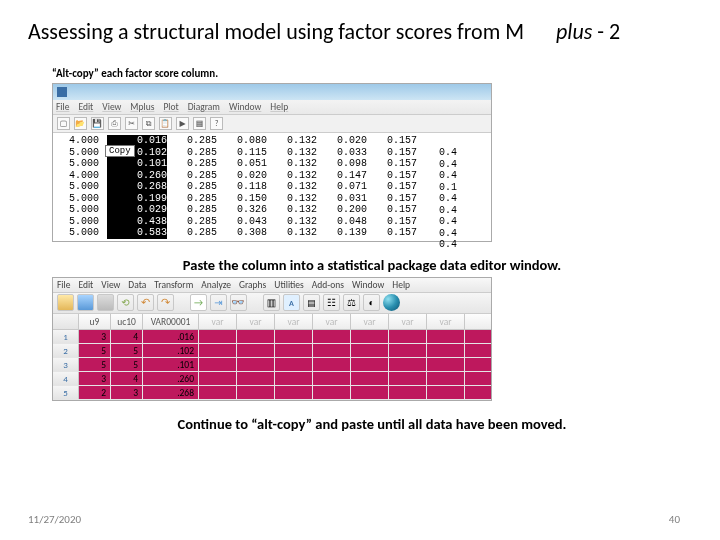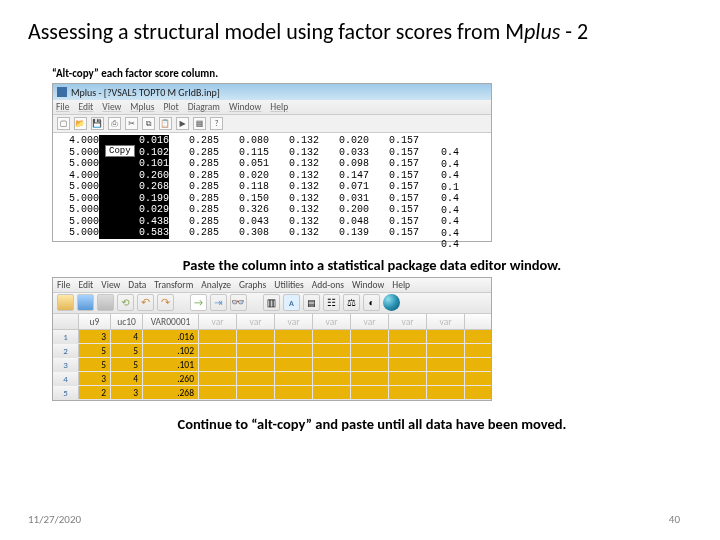--- a/index.html
+++ b/index.html
@@ -9,21 +9,21 @@
       font-family: Calibri, Arial, sans-serif;
       background: #fff;
       position: relative;
       padding: 18px 28px;
     }
     .title {
       font-size: 22px;
       font-weight: 400;
       margin-bottom: 22px;
     }
-    .title .italic { font-style: italic; }
+    .title .italic { font-style: italic; padding-left: 32px; }
     .instruction {
       font-size: 11px;
       font-weight: 600;
       margin-left: 24px;
       margin-bottom: 3px;
     }
     
     .mplus-window {
       margin-left: 24px;
       width: 440px;
@@ -76,21 +76,21 @@
     }
     .mplus-data {
       background: #fff;
       font-family: "Courier New", monospace;
       font-size: 10px;
       padding: 2px 0 2px 6px;
       position: relative;
     }
     .mplus-row { display: flex; white-space: pre; height: 11.5px; line-height: 11.5px;}
     .mplus-row span { display: inline-block; text-align: right; }
-    .c1 { width: 40px; } .c2 { width: 70px; } .c3 { width: 50px; }
+    .c1 { width: 40px; } .c2 { width: 60px; margin-left: 8px; } .c3 { width: 50px; }
     .c4 { width: 50px; } .c5 { width: 50px; } .c6 { width: 50px; }
     .c7 { width: 50px; } .c8 { width: 40px; margin-top: 12px; }
     .c2.sel { background: #000; color: #fff; }
     .copy-bubble {
       position: absolute;
       left: 52px; top: 12px;
       background: #fff;
       border: 1px solid #777;
       padding: 0 3px;
       font-size: 9px;
@@ -131,21 +131,21 @@
     .ico-open { background: linear-gradient(#ffe9a8,#e4b759); }
     .ico-save { background: linear-gradient(#a8d4ff,#5a99d8); }
     .ico-print { background: linear-gradient(#ddd,#bbb); }
     .ico-undo { color:#d18a3a; font-size:11px; }
     .ico-redo { color:#d18a3a; font-size:11px; }
     .ico-goto { background:#fff; position:relative; }
     .ico-goto::after { content:"→"; color:#6aa84f; font-size:10px; }
     .ico-find { font-size:11px; }
     .ico-var { background:#e0f0ff; font-size:8px; color:#3a6ea5; font-weight:bold; }
     .ico-ball { background: radial-gradient(circle at 30% 30%, #8fe0f0, #2a90b0, #0a5070); border-radius:50%; border:none;}
-    .spss-grid-wrap { background:#eab308; }
+    .spss-grid-wrap { background:#be185d; }
     .spss-head-row {
       display:flex;
       font-size:9.5px;
       background: linear-gradient(to bottom, #fdfdfd, #ededed);
       border-bottom: 1px solid #c8c8c8;
       height: 16px;
       align-items: center;
     }
     .spss-corner {
       width: 26px; border-right:1px solid #c8c8c8; height:100%;
@@ -199,21 +199,20 @@
 
 <div class="title">
   <span>Assessing a structural model using factor scores from M</span><span class="italic">plus</span><span> - 2</span>
 </div>
 
 <div class="instruction">“Alt-copy” each factor score column.</div>
 
 <div class="mplus-window">
   <div class="mplus-titlebar">
     <div class="app-icon"></div>
-    <span>Mplus - [?VSAL5 TOPT0 M GrIdB.inp]</span>
   </div>
   <div class="mplus-menubar">
     <span>File</span>
       <span>Edit</span>
     <span>View</span>
       <span>Mplus</span>
     <span>Plot</span>
       <span>Diagram</span>
     <span>Window</span>
       <span>Help</span>

